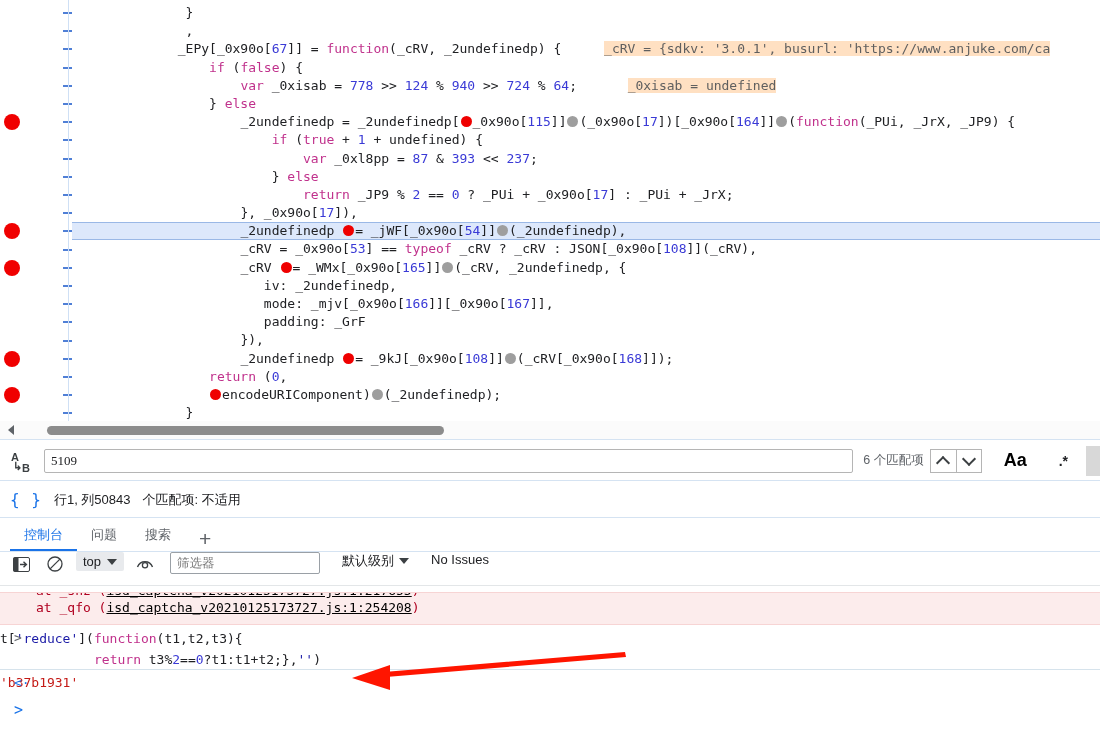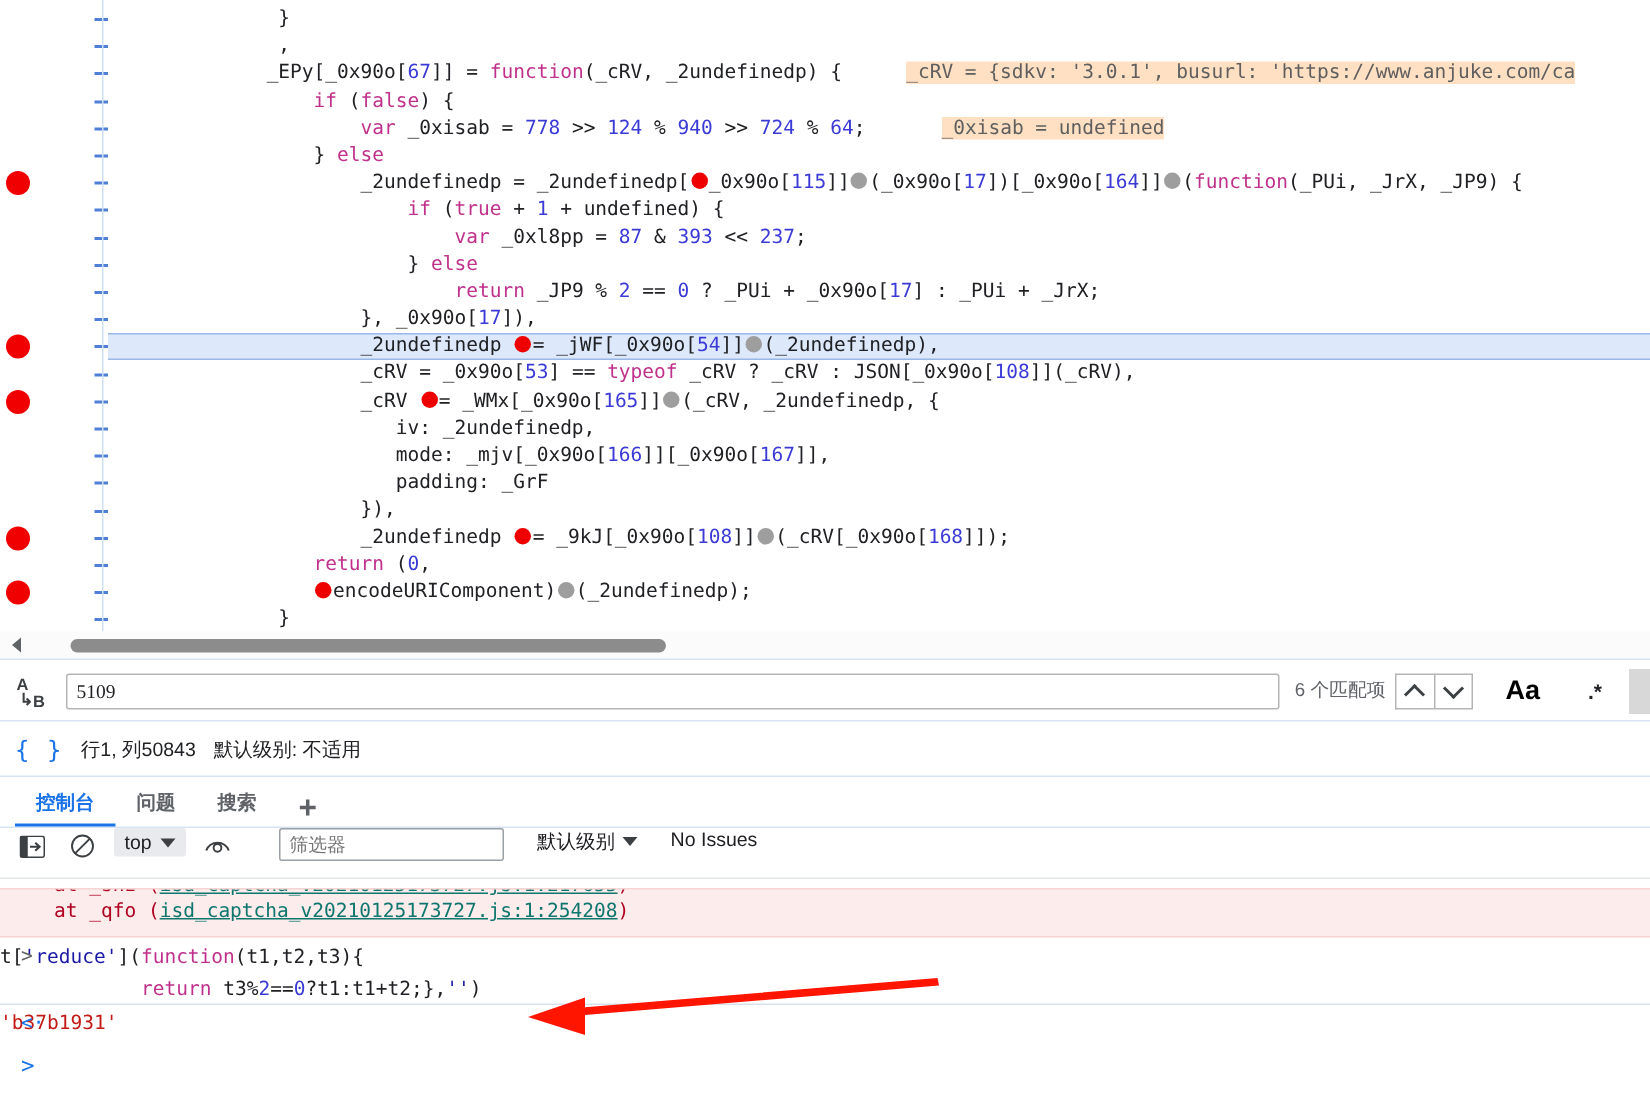--- a/index.html
+++ b/index.html
@@ -107,21 +107,21 @@
     background:#ffffff; border-bottom:1px solid #d5e3f2;
     display:flex; align-items:center; padding-left:10px; gap:12px;
   }
   #format-icon { color:#1a73e8; font-size:16px; font-family:"DejaVu Sans Mono",monospace; letter-spacing:1px; }
   .status-text { font-size:13px; color:#202124; }
 
   
   #drawer-tabs {
     position:absolute; left:0; top:519px; width:1100px; height:33px;
     background:#ffffff; border-bottom:1px solid #d5e3f2;
-    display:flex; align-items:flex-end; padding-left:10px;font-weight:bold;
+    display:flex; align-items:flex-end; padding-left:10px;
   }
   .dtab {
     padding:6px 14px 5px; font-size:13px; color:#5f6368;
     border-bottom:2px solid transparent; cursor:default;
   }
   .dtab.active { color:#1a73e8; border-bottom-color:#1a73e8; }
   #tab-add {
     font-size:21px; color:#5f6368; padding:0 14px 2px; line-height:1; cursor:default;
   }
 
@@ -133,38 +133,38 @@
   }
   .ct-icon { width:26px; height:24px; display:flex; align-items:center; justify-content:center; }
   #exec-ctx {
     display:flex; align-items:center; gap:6px; background:#e8eaed;
     padding:2px 7px; border-radius:2px; font-size:13px; color:#202124;
   }
   .caret-dn { width:0;height:0;border-left:5px solid transparent;border-right:5px solid transparent;border-top:6px solid #3c4043; }
   #filter-input {
     width:150px; height:22px; border:1px solid #9aa0a6; border-radius:2px;
     font-size:12.5px; padding:0 6px; color:#202124; background:#fff; outline:none;
-    margin-left:20px;
+    margin-left:4px;
   }
   #level-select { display:flex; align-items:center; gap:5px; font-size:13px; color:#202124; margin-left:14px; }
   #no-issues { font-size:13px; color:#202124; margin-left:14px; }
 
   
   #console-body {
     position:absolute; left:0; top:586px; width:1100px; height:151px;
     background:#ffffff; overflow:hidden;
     font-family:"DejaVu Sans Mono","Liberation Mono",monospace; font-size:13px;
   }
   #err-block {
     position:absolute; left:0; top:6px; width:1100px; height:33px;
     background:#fcecec; border-top:1px solid #f7d4d4; border-bottom:1px solid #f7d4d4;
     color:#b00020; overflow:hidden;
   }
   .err-line { padding-left:36px; line-height:17px; white-space:pre; }
-  .err-link { color:#0f766e; text-decoration:underline; }
+  .err-link { color:#000000; text-decoration:underline; }
   #input-echo {
     position:absolute; left:0; top:42px; width:1100px; height:42px;
     border-bottom:1px solid #d6e3ec;
   }
   .prompt-glyph {
     position:absolute; left:14px; color:#5f6368; font-size:13px;
     font-family:"DejaVu Sans Mono",monospace;
   }
   .echo-code { line-height:21px; white-space:pre; }
   #result-row { position:absolute; left:0; top:86px; width:1100px; height:24px; }
@@ -237,21 +237,21 @@
     <span class="chev down"></span>
   </div>
   <span id="case-btn">Aa</span>
   <span id="regex-btn">.*</span>
   <div id="right-stub"></div>
 </div>
 
 <div id="status-bar">
   <span id="format-icon">{ }</span>
   <span class="status-text">行1, 列50843</span>
-  <span class="status-text">默认级别: 不适用</span>
+  <span class="status-text">个匹配项: 不适用</span>
 </div>
 
 <div id="drawer-tabs">
   <div class="dtab active">控制台</div>
   <div class="dtab">问题</div>
   <div class="dtab">搜索</div>
   <div id="tab-add">+</div>
 </div>
 
 <div id="console-toolbar">

